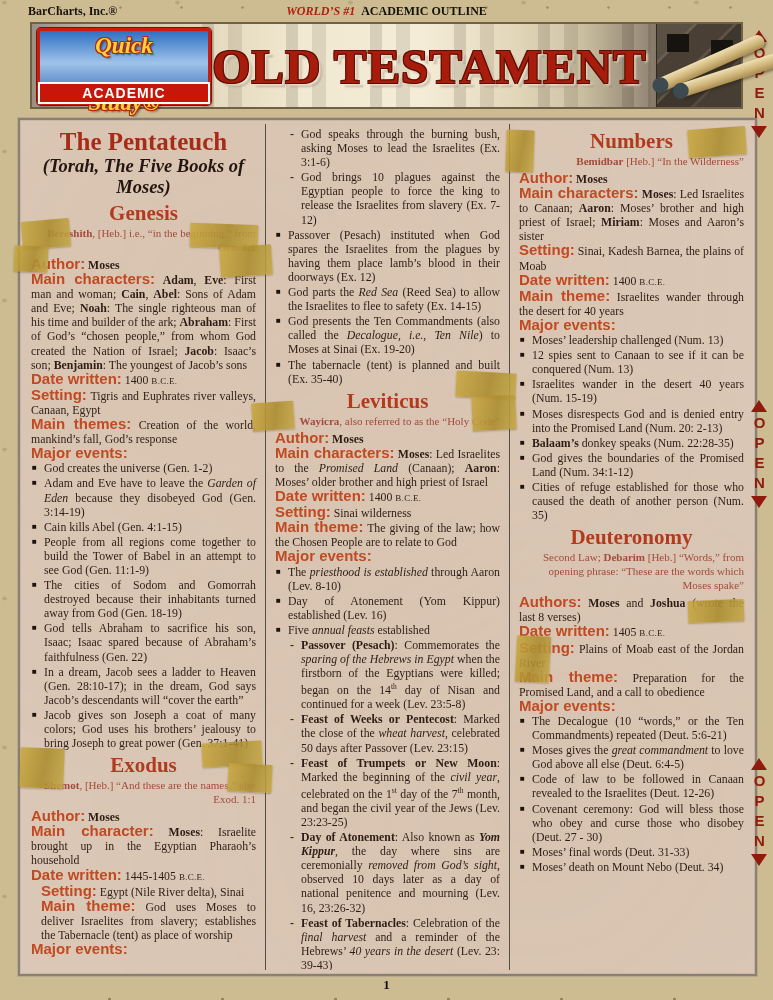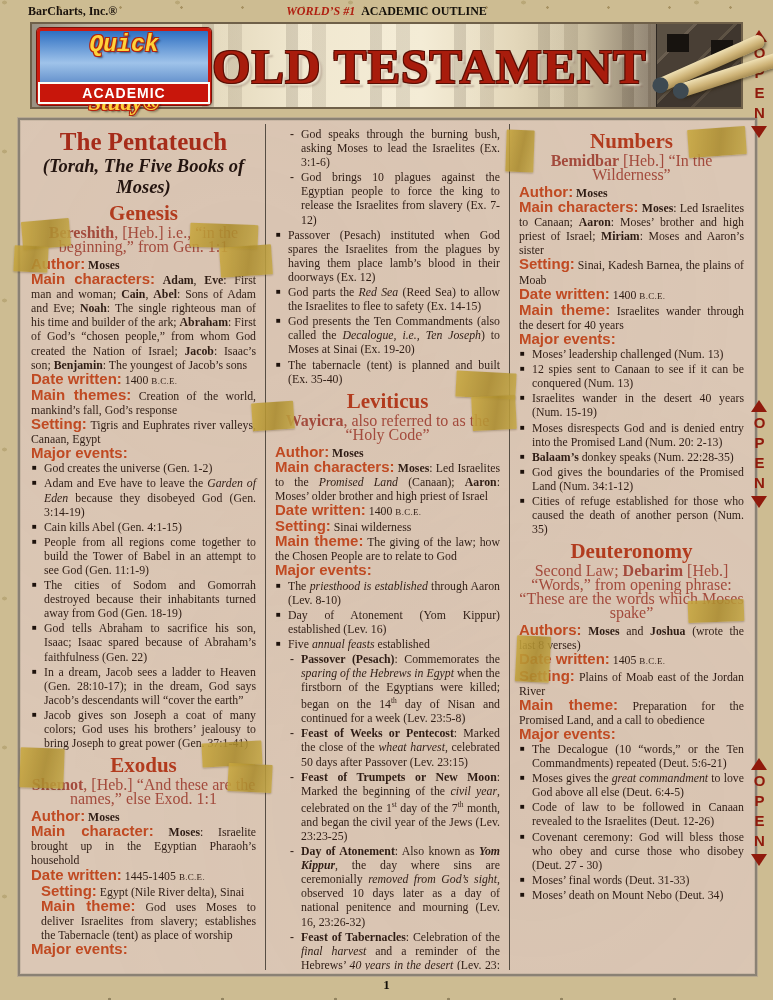--- a/index.html
+++ b/index.html
@@ -27,21 +27,21 @@
     background:repeating-linear-gradient(90deg,rgba(70,58,44,.35) 0 12px,rgba(245,240,225,.18) 12px 26px,rgba(90,76,58,.3) 26px 40px,transparent 40px 84px);}
   .stone{position:absolute;right:0;top:0;bottom:0;width:84px;border-left:1px solid #2e2822;
     background:linear-gradient(135deg,#5a5043 0 22%,#6a5e50 22% 24%,#493f35 24% 46%,#5d5244 46% 48%,#3f362e 48% 70%,#554a3e 70% 72%,#463d33 72% 100%);}
   .stone::before,.stone::after{content:"";position:absolute;width:22px;height:18px;background:#17130f;}
   .stone::before{left:10px;top:10px;} .stone::after{right:8px;top:16px;}
   .logo{position:absolute;left:5px;top:4px;width:168px;height:71px;border:3px solid #cc1b10;border-radius:4px;
     background:linear-gradient(180deg,#2e6fc2,#9fc3ea 45%,#2e62b0);
     box-shadow:0 0 0 1px #7a1208,1px 1px 3px rgba(0,0,0,.4);}
   .logo-line{font-style:italic;font-weight:bold;font-size:23px;line-height:21px;text-align:center;color:#ffd23a;
     text-shadow:1px 1px 0 #b3250f,-1px -1px 0 #b3250f,1px -1px 0 #b3250f,-1px 1px 0 #b3250f,2px 2px 2px rgba(0,0,0,.5);margin-top:36px;}
-  .logo-line.first{margin-top:4px;font-family:Liberation Mono, monospace;}
+  .logo-line.first{margin-top:4px;}
   .logo-badge{position:absolute;bottom:-2px;left:-2px;right:-2px;background:#c8160b;color:#fff;
     font-family:"Liberation Sans",sans-serif;font-weight:bold;font-size:14px;text-align:center;
     letter-spacing:1px;padding:1px 0;border:2px solid #fdfdf5;}
   .banner-title{position:absolute;left:178px;right:92px;top:50%;transform:translateY(-50%);
     text-align:center;font-weight:bold;font-size:49px;letter-spacing:1px;color:#a81c0c;white-space:nowrap;
     text-shadow:1px 1px 0 #5a0e04,-1px -1px 0 #5a0e04,1px -1px 0 #5a0e04,-1px 1px 0 #5a0e04,3px 3px 3px rgba(250,244,224,.9),4px 4px 2px rgba(60,20,8,.35);}
   
   .scrolls{position:absolute;right:-16px;top:52px;z-index:6;transform:rotate(-24deg);}
   .rod{width:118px;height:14px;border-radius:7px;margin-bottom:5px;position:relative;
     background:linear-gradient(180deg,#efe0b4,#cdb276 60%,#a98e54);box-shadow:1px 2px 3px rgba(40,30,10,.5);}
@@ -58,21 +58,21 @@
     border:2px solid #8a8174;box-shadow:inset 0 0 0 1px #c9b8a6,0 0 0 1px #b7a88f;}
   .panel::before{content:"";position:absolute;inset:0;pointer-events:none;opacity:.5;
     background:radial-gradient(circle at 30% 20%,rgba(190,150,130,.12),transparent 60%),
                radial-gradient(circle at 70% 80%,rgba(170,130,110,.10),transparent 55%);}
   .cols{position:absolute;top:4px;bottom:4px;left:2px;right:2px;display:flex;}
   .col{flex:1 1 0;padding:2px 9px;overflow:hidden;font-size:11.8px;line-height:14.1px;color:#2f1d15;text-align:justify;}
   .col + .col{border-left:1px solid #564e44;}
   .main-title{font-size:25px;line-height:28px;font-weight:bold;color:#a62c1a;text-align:center;margin-top:2px;}
   .main-subtitle{font-size:18.5px;line-height:21px;font-weight:bold;color:#241510;text-align:center;margin-bottom:2px;font-style:italic;}
   .section-heading{font-size:21px;line-height:24px;font-weight:bold;color:#b23b1e;text-align:center;margin:3px 0 1px;}
-  .section-sub{font-size:16px;line-height:14px;color:#a34a3c;text-align:center;margin-bottom:3px;}
+  .section-sub{font-size:11px;line-height:14px;color:#a34a3c;text-align:right;margin-bottom:3px;}
   .field{margin:0;}
   .field.indent{padding-left:10px;}
   .field-label,.events-label{font-family:"Liberation Sans",sans-serif;font-weight:bold;color:#c04a22;font-size:15px;}
   .block-bullet{padding-left:13px;position:relative;margin:1px 0;}
   .block-bullet::before{content:"■";position:absolute;left:1px;top:0;font-size:8px;color:#1d120c;}
   .block-dash{padding-left:26px;position:relative;margin:1px 0;}
   .block-dash::before{content:"-";position:absolute;left:15px;top:0;font-weight:bold;color:#2f1d15;}
   .seg-b{font-weight:bold;}
   .seg-i{font-style:italic;}
   .seg-bi{font-weight:bold;font-style:italic;}
@@ -129,22 +129,22 @@
   <div class="panel">
     <div class="cols">
       <div class="col">
           <div class="main-title">The Pentateuch</div>
           <div class="main-subtitle">(Torah, The Five Books of Moses)</div>
           <div class="section-heading">Genesis</div>
           <div class="section-sub"><span class="seg-b">Bereshith</span><span>, [Heb.] i.e., “in the beginning,” from Gen. 1:1</span></div>
           <div class="field"><span class="field-label">Author:</span> <span class="seg-b">Moses</span></div>
           <div class="field"><span class="field-label">Main characters:</span> <span class="seg-b">Adam</span><span>, </span><span class="seg-b">Eve</span><span>: First man and woman; </span><span class="seg-b">Cain</span><span>, </span><span class="seg-b">Abel</span><span>: Sons of Adam and Eve; </span><span class="seg-b">Noah</span><span>: The single righteous man of his time and builder of the ark; </span><span class="seg-b">Abraham</span><span>: First of God’s “chosen people,” from whom God created the Nation of Israel; </span><span class="seg-b">Jacob</span><span>: Isaac’s son; </span><span class="seg-b">Benjamin</span><span>: The youngest of Jacob’s sons</span></div>
           <div class="field"><span class="field-label">Date written:</span> <span>1400 </span><span class="seg-sc">B.C.E.</span></div>
+          <div class="field"><span class="field-label">Setting:</span> <span>Tigris and Euphrates river valleys, Canaan, Egypt</span></div>
           <div class="field"><span class="field-label">Main themes:</span> <span>Creation of the world, mankind’s fall, God’s response</span></div>
-          <div class="field"><span class="field-label">Setting:</span> <span>Tigris and Euphrates river valleys, Canaan, Egypt</span></div>
           <div class="events-label">Major events:</div>
           <div class="block-bullet"><span>God creates the universe (Gen. 1-2)</span></div>
           <div class="block-bullet"><span>Adam and Eve have to leave the </span><span class="seg-i">Garden of Eden</span><span> because they disobeyed God (Gen. 3:14-19)</span></div>
           <div class="block-bullet"><span>Cain kills Abel (Gen. 4:1-15)</span></div>
           <div class="block-bullet"><span>People from all regions come together to build the Tower of Babel in an attempt to see God (Gen. 11:1-9)</span></div>
           <div class="block-bullet"><span>The cities of Sodom and Gomorrah destroyed because their inhabitants turned away from God (Gen. 18-19)</span></div>
           <div class="block-bullet"><span>God tells Abraham to sacrifice his son, Isaac; Isaac spared because of Abraham’s faithfulness (Gen. 22)</span></div>
           <div class="block-bullet"><span>In a dream, Jacob sees a ladder to Heaven (Gen. 28:10-17); in the dream, God says Jacob’s descendants will “cover the earth”</span></div>
           <div class="block-bullet"><span>Jacob gives son Joseph a coat of many colors; God uses his brothers’ jealousy to bring Joseph to great power (Gen. 37:1-41)</span></div>
           <div class="section-heading">Exodus</div>
@@ -154,21 +154,21 @@
           <div class="field"><span class="field-label">Date written:</span> <span>1445-1405 </span><span class="seg-sc">B.C.E.</span></div>
           <div class="field indent"><span class="field-label">Setting:</span> <span>Egypt (Nile River delta), Sinai</span></div>
           <div class="field indent"><span class="field-label">Main theme:</span> <span>God uses Moses to deliver Israelites from slavery; establishes the Tabernacle (tent) as place of worship</span></div>
           <div class="events-label">Major events:</div>
         </div>
       <div class="col">
           <div class="block-dash"><span>God speaks through the burning bush, asking Moses to lead the Israelites (Ex. 3:1-6)</span></div>
           <div class="block-dash"><span>God brings 10 plagues against the Egyptian people to force the king to release the Israelites from slavery (Ex. 7-12)</span></div>
           <div class="block-bullet"><span>Passover (Pesach) instituted when God spares the Israelites from the plagues by having them place lamb’s blood in their doorways (Ex. 12)</span></div>
           <div class="block-bullet"><span>God parts the </span><span class="seg-i">Red Sea</span><span> (Reed Sea) to allow the Israelites to flee to safety (Ex. 14-15)</span></div>
-          <div class="block-bullet"><span>God presents the Ten Commandments (also called the </span><span class="seg-i">Decalogue, i.e., Ten Joseph</span><span>) to Moses at Sinai (Ex. 19-20)</span></div>
+          <div class="block-bullet"><span>God presents the Ten Commandments (also called the </span><span class="seg-i">Decalogue, i.e., Ten Nile</span><span>) to Moses at Sinai (Ex. 19-20)</span></div>
           <div class="block-bullet"><span>The tabernacle (tent) is planned and built (Ex. 35-40)</span></div>
           <div class="section-heading">Leviticus</div>
           <div class="section-sub"><span class="seg-b">Wayicra</span><span>, also referred to as the “Holy Code”</span></div>
           <div class="field"><span class="field-label">Author:</span> <span class="seg-b">Moses</span></div>
           <div class="field"><span class="field-label">Main characters:</span> <span class="seg-b">Moses</span><span>: Led Israelites to the </span><span class="seg-i">Promised Land</span><span> (Canaan); </span><span class="seg-b">Aaron</span><span>: Moses’ older brother and high priest of Israel</span></div>
           <div class="field"><span class="field-label">Date written:</span> <span>1400 </span><span class="seg-sc">B.C.E.</span></div>
           <div class="field"><span class="field-label">Setting:</span> <span>Sinai wilderness</span></div>
           <div class="field"><span class="field-label">Main theme:</span> <span>The giving of the law; how the Chosen People are to relate to God</span></div>
           <div class="events-label">Major events:</div>
           <div class="block-bullet"><span>The </span><span class="seg-i">priesthood is established</span><span> through Aaron (Lev. 8-10)</span></div>

